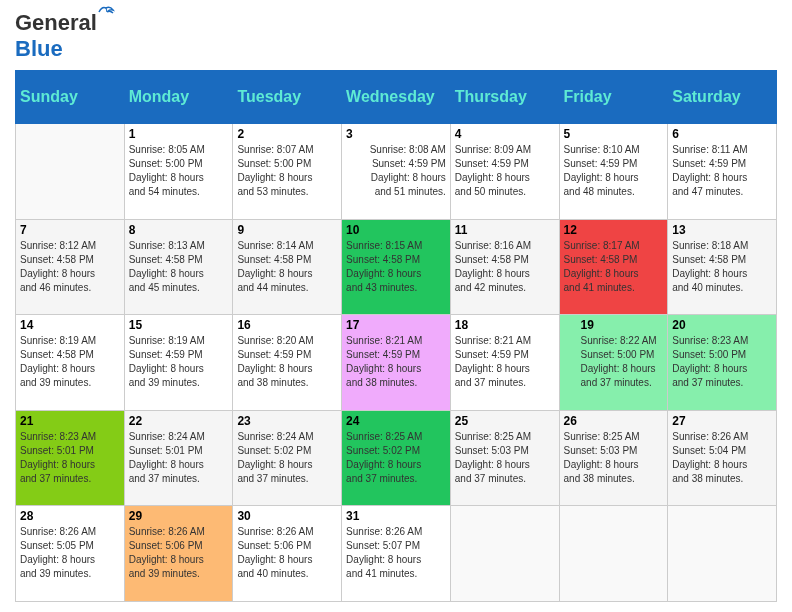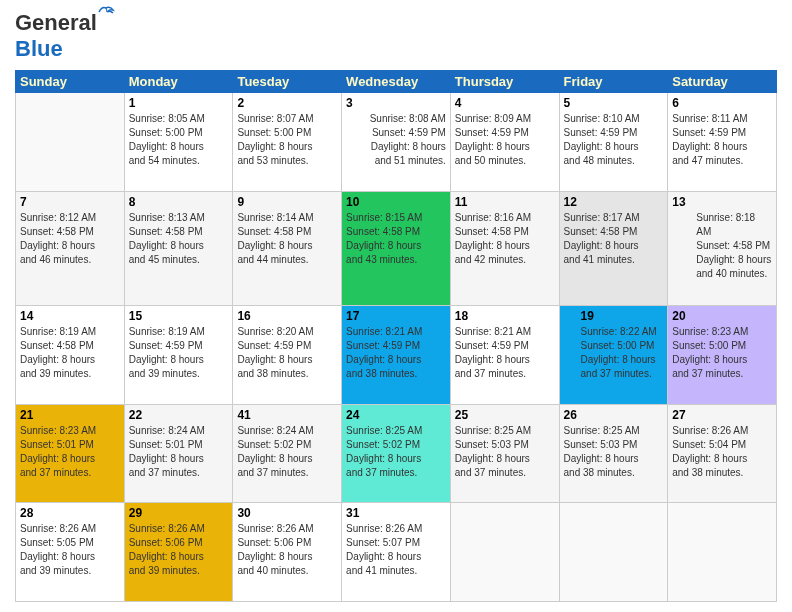--- a/index.html
+++ b/index.html
@@ -42,24 +42,24 @@
       color: #555;
     }
     .calendar {
       width: 100%;
       border-collapse: collapse;
       flex: 1;
       font-size: 10px;
     }
     .calendar th {
       background-color: #1a6bbf;
-      color: #fef9c3;
-      padding: 3px 4px;
+      color: #5eead4;
+      padding: 17px 4px;
       text-align: left;
-      font-size: 13px;
+      font-size: 16px;
       font-weight: bold;
       border: 1px solid #1a6bbf;
     }
     .calendar td {
       border: 1px solid #ccc;
       vertical-align: top;
       padding: 3px 4px;
       width: calc(100% / 7);
       height: 80px;
     }
@@ -196,30 +196,30 @@
 Daylight: 8 hours
 and 43 minutes.</div>
           </td>
           <td style="background-color: rgb(245, 245, 245);">
             <span class="day-num">11</span>
             <div class="day-info" style="white-space: pre-line;">Sunrise: 8:16 AM
 Sunset: 4:58 PM
 Daylight: 8 hours
 and 42 minutes.</div>
           </td>
-          <td style="background-color: #e5e5e5;">
+          <td style="background-color: #ef4444;">
             <span class="day-num">12</span>
             <div class="day-info" style="white-space: pre-line;">Sunrise: 8:17 AM
 Sunset: 4:58 PM
 Daylight: 8 hours
 and 41 minutes.</div>
           </td>
           <td style="background-color: rgb(245, 245, 245);">
             <span class="day-num">13</span>
-            <div class="day-info" style="white-space: pre-line; margin-left: 24px;">Sunrise: 8:18 AM
+            <div class="day-info" style="white-space: pre-line;">Sunrise: 8:18 AM
 Sunset: 4:58 PM
 Daylight: 8 hours
 and 40 minutes.</div>
           </td>
         </tr>
         <tr>
           <td style="background-color: rgb(255, 255, 255);">
             <span class="day-num">14</span>
             <div class="day-info" style="white-space: pre-line;">Sunrise: 8:19 AM
 Sunset: 4:58 PM
@@ -233,72 +233,72 @@
 Daylight: 8 hours
 and 39 minutes.</div>
           </td>
           <td style="background-color: rgb(255, 255, 255);">
             <span class="day-num">16</span>
             <div class="day-info" style="white-space: pre-line;">Sunrise: 8:20 AM
 Sunset: 4:59 PM
 Daylight: 8 hours
 and 38 minutes.</div>
           </td>
-          <td style="background-color: #0ea5e9;">
+          <td style="background-color: #f0abfc;">
             <span class="day-num">17</span>
             <div class="day-info" style="white-space: pre-line;">Sunrise: 8:21 AM
 Sunset: 4:59 PM
 Daylight: 8 hours
 and 38 minutes.</div>
           </td>
           <td style="background-color: rgb(255, 255, 255);">
             <span class="day-num">18</span>
             <div class="day-info" style="white-space: pre-line;">Sunrise: 8:21 AM
 Sunset: 4:59 PM
 Daylight: 8 hours
 and 37 minutes.</div>
           </td>
-          <td style="background-color: #0ea5e9; padding-left: 21px;">
+          <td style="background-color: #86efac; padding-left: 21px;">
             <span class="day-num">19</span>
             <div class="day-info" style="white-space: pre-line;">Sunrise: 8:22 AM
 Sunset: 5:00 PM
 Daylight: 8 hours
 and 37 minutes.</div>
           </td>
-          <td style="background-color: #c4b5fd;">
+          <td style="background-color: #86efac;">
             <span class="day-num">20</span>
             <div class="day-info" style="white-space: pre-line;">Sunrise: 8:23 AM
 Sunset: 5:00 PM
 Daylight: 8 hours
 and 37 minutes.</div>
           </td>
         </tr>
         <tr>
-          <td style="background-color: #eab308;">
+          <td style="background-color: #84cc16;">
             <span class="day-num">21</span>
             <div class="day-info" style="white-space: pre-line;">Sunrise: 8:23 AM
 Sunset: 5:01 PM
 Daylight: 8 hours
 and 37 minutes.</div>
           </td>
           <td style="background-color: rgb(245, 245, 245); margin-left: 46px;">
             <span class="day-num">22</span>
             <div class="day-info" style="white-space: pre-line;">Sunrise: 8:24 AM
 Sunset: 5:01 PM
 Daylight: 8 hours
 and 37 minutes.</div>
           </td>
           <td style="background-color: rgb(245, 245, 245);">
-            <span class="day-num">41</span>
+            <span class="day-num">23</span>
             <div class="day-info" style="white-space: pre-line;">Sunrise: 8:24 AM
 Sunset: 5:02 PM
 Daylight: 8 hours
 and 37 minutes.</div>
           </td>
-          <td style="background-color: #5eead4;">
+          <td style="background-color: #22c55e;">
             <span class="day-num">24</span>
             <div class="day-info" style="white-space: pre-line;">Sunrise: 8:25 AM
 Sunset: 5:02 PM
 Daylight: 8 hours
 and 37 minutes.</div>
           </td>
           <td style="background-color: rgb(245, 245, 245);">
             <span class="day-num">25</span>
             <div class="day-info" style="white-space: pre-line;">Sunrise: 8:25 AM
 Sunset: 5:03 PM
@@ -321,21 +321,21 @@
           </td>
         </tr>
         <tr>
           <td style="background-color: rgb(255, 255, 255); margin-left: 24px;">
             <span class="day-num">28</span>
             <div class="day-info" style="white-space: pre-line;">Sunrise: 8:26 AM
 Sunset: 5:05 PM
 Daylight: 8 hours
 and 39 minutes.</div>
           </td>
-          <td style="background-color: #eab308;">
+          <td style="background-color: #fdba74;">
             <span class="day-num">29</span>
             <div class="day-info" style="white-space: pre-line;">Sunrise: 8:26 AM
 Sunset: 5:06 PM
 Daylight: 8 hours
 and 39 minutes.</div>
           </td>
           <td style="background-color: rgb(255, 255, 255);">
             <span class="day-num">30</span>
             <div class="day-info" style="white-space: pre-line;">Sunrise: 8:26 AM
 Sunset: 5:06 PM

